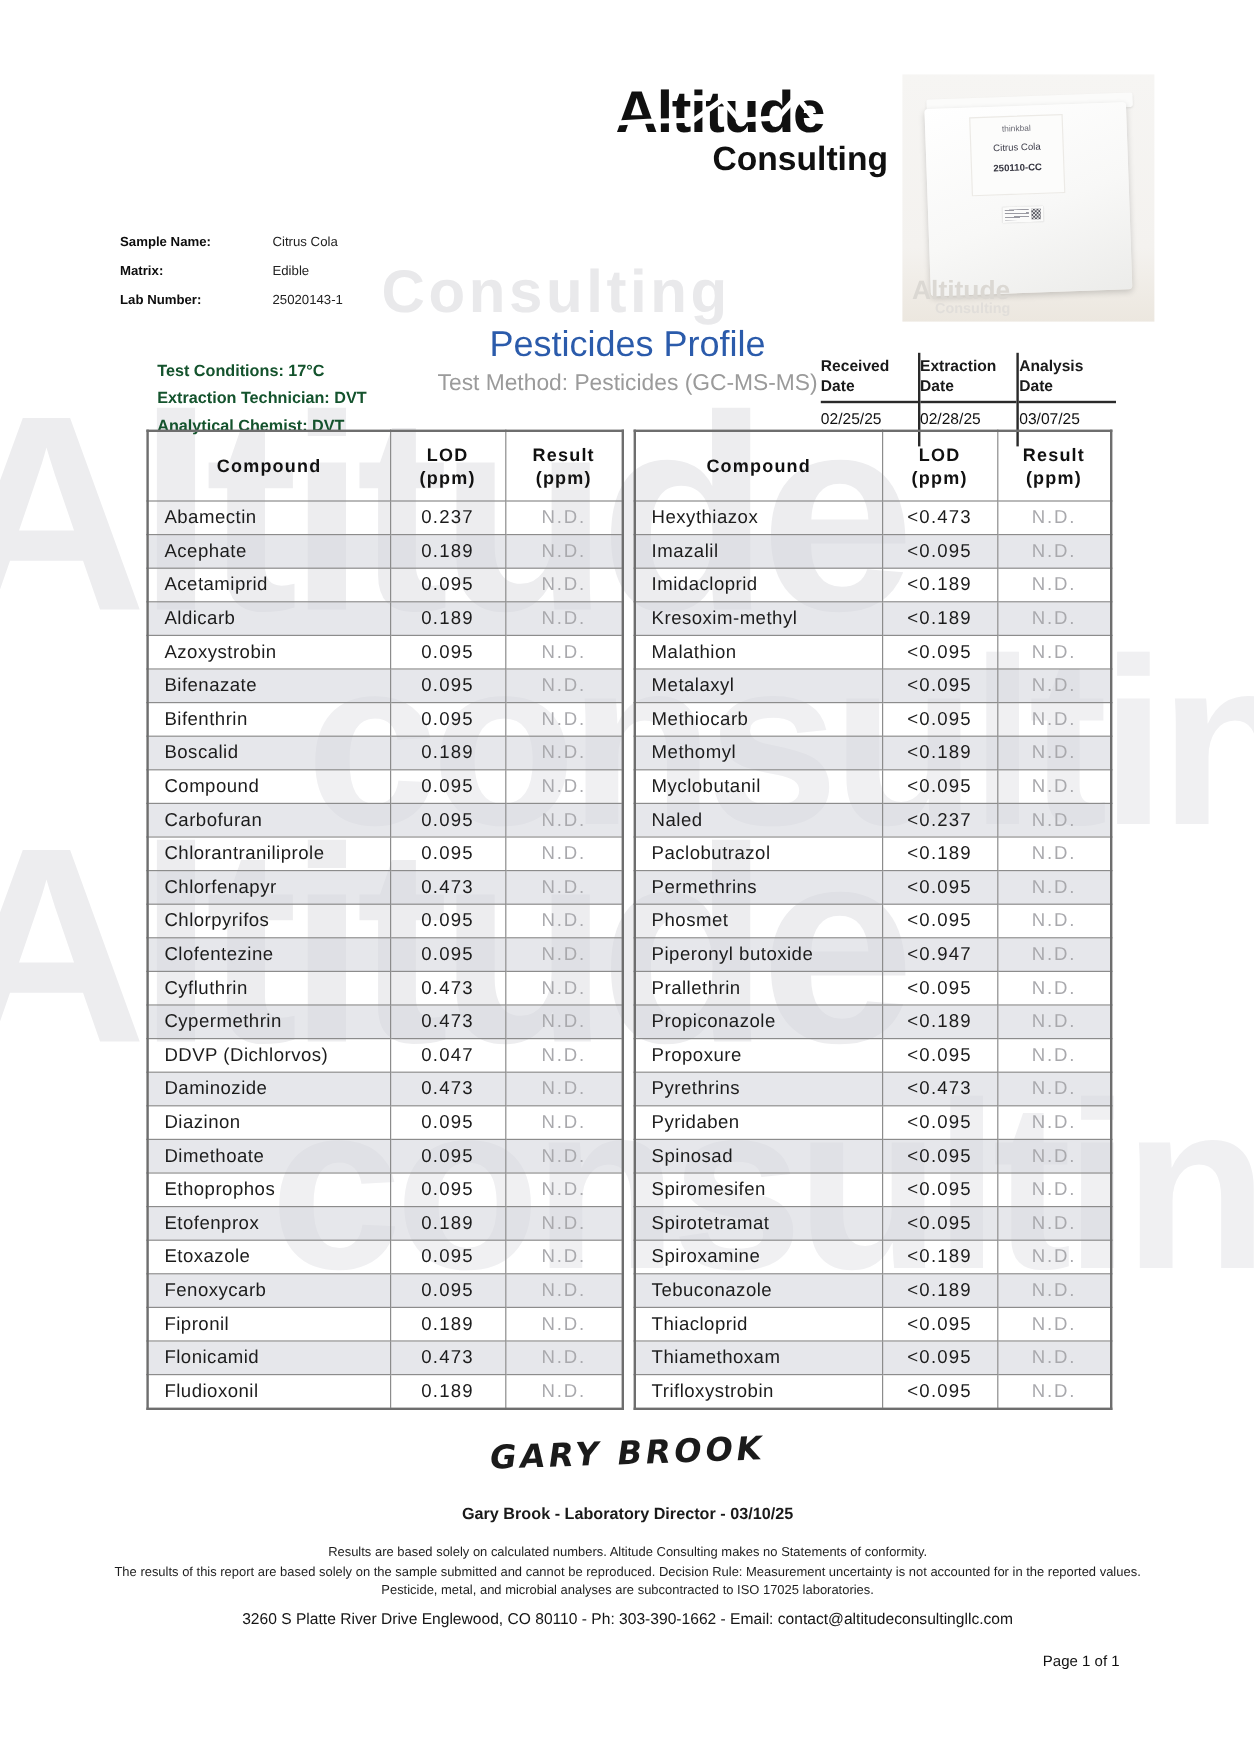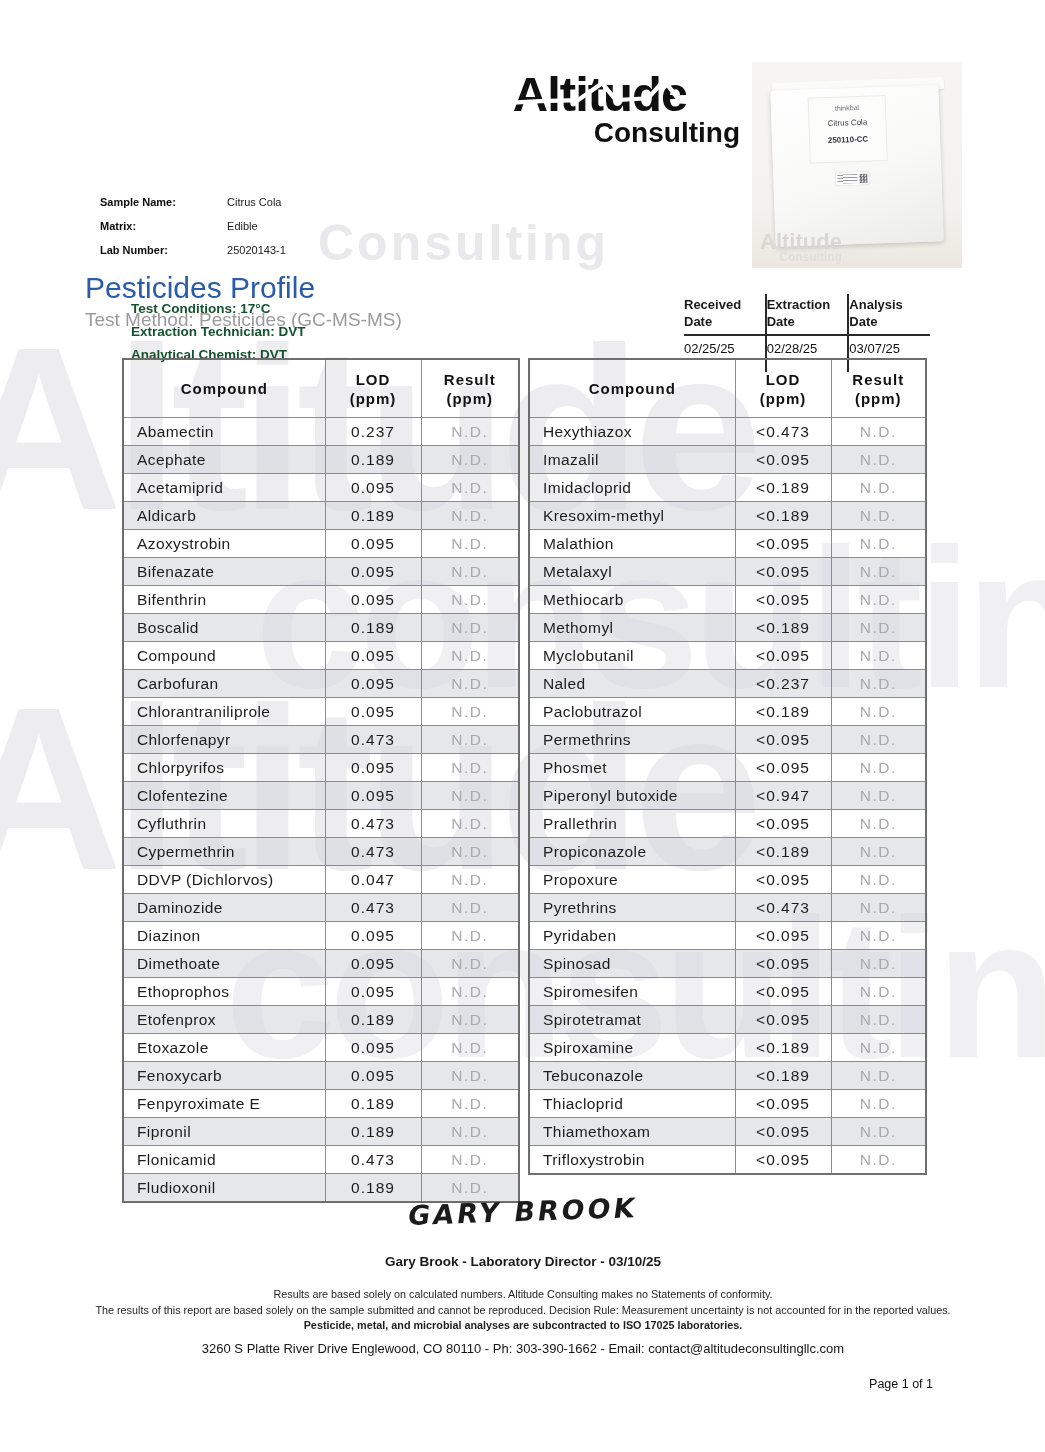--- a/index.html
+++ b/index.html
@@ -40,21 +40,21 @@
   .sticker-code { position:absolute; right:2px; top:2px; width:8px; height:9px; background:
                   repeating-conic-gradient(#55555e 0% 25%, #e8e8e8 0% 50%); background-size:3px 3px; }
   .photo-wm { position:absolute; left:8px; bottom:6px; color:#dbd8d3; font-weight:700; font-size:22px; line-height:0.85; }
   .photo-wm .sub { display:block; font-size:12px; text-align:right; color:#e1deda; font-weight:700; }
   
   .sample-info { position:absolute; left:100px; top:196px; width:360px; z-index:1; }
   .si-row { height:24px; font-size:11px; }
   .si-label { display:inline-block; width:124px; font-weight:700; color:#0d0d0d; }
   .si-value { color:#222; }
   
-  .report-head { position:absolute; left:85px; top:271px; width:876px; z-index:1; }
+  .report-head { position:absolute; left:85px; top:271px; width:876px; text-align:center; z-index:1; }
   .report-title { font-size:30px; color:#2b5bab; }
   .report-sub { font-size:19px; color:#9b9b9b; margin-top:4px; }
   
   .conditions { position:absolute; left:131px; top:297px; z-index:1; font-size:13.5px; font-weight:700; line-height:23px; color:#14532d; }
   
   .dates { position:absolute; left:684px; top:294px; width:246px; display:flex; z-index:1; font-size:13px; }
   .date-col { flex:1; }
   .date-col + .date-col { border-left:2px solid #2a2a2a; }
   .date-head { font-weight:700; line-height:17px; padding:2px 0 4px; border-bottom:2px solid #2a2a2a; }
   .date-val { padding:5px 0 16px; color:#111; }
@@ -69,21 +69,21 @@
   .c-compound { text-align:left; padding-left:13px; letter-spacing:0.4px; color:#1c1c1c; }
   .c-lod { text-align:center; letter-spacing:1px; color:#1c1c1c; }
   .c-result { text-align:center; letter-spacing:1.5px; color:#a9a9ad; }
   .ptable tbody tr:nth-of-type(even) { background:rgba(213,215,221,0.6); }
   
   .sig-wrap { position:absolute; left:85px; top:1196px; width:876px; text-align:center; z-index:1; }
   .sig-script { display:inline-block; font-family:"DejaVu Sans", sans-serif; font-size:27px; font-weight:700;
                 letter-spacing:3px; color:#1b1b1b; transform:rotate(-2deg) skewX(-10deg); }
   .director { position:absolute; left:85px; top:1254px; width:876px; text-align:center; font-size:13.5px; font-weight:700; z-index:1; }
   .disclaimer { position:absolute; left:60px; top:1287px; width:926px; text-align:center; font-size:10.8px; line-height:15.5px; color:#1e1e1e; z-index:1; }
-  .disclaimer .bold { font-weight:700; }
+  .disclaimer .bold { font-weight:400; }
   .address { position:absolute; left:85px; top:1341px; width:876px; text-align:center; font-size:13px; color:#151515; z-index:1; }
   .page-num { position:absolute; top:1377px; right:112px; font-size:12.5px; color:#111; z-index:1; }
 </style>
 </head>
 <body>
 
 <div class="page">
 
   <div class="wm wm-top">Consulting</div>
   <div class="wm wm-a1">Altitude</div>
@@ -334,25 +334,20 @@
           <td class="c-lod">0.095</td>
           <td class="c-result">N.D.</td>
         </tr>
 
         <tr>
           <td class="c-compound">Fenoxycarb</td>
           <td class="c-lod">0.095</td>
           <td class="c-result">N.D.</td>
         </tr>
 
-        <tr>
-          <td class="c-compound">Fenpyroximate E</td>
-          <td class="c-lod">0.189</td>
-          <td class="c-result">N.D.</td>
-        </tr>
 
         <tr>
           <td class="c-compound">Fipronil</td>
           <td class="c-lod">0.189</td>
           <td class="c-result">N.D.</td>
         </tr>
 
         <tr>
           <td class="c-compound">Flonicamid</td>
           <td class="c-lod">0.473</td>

